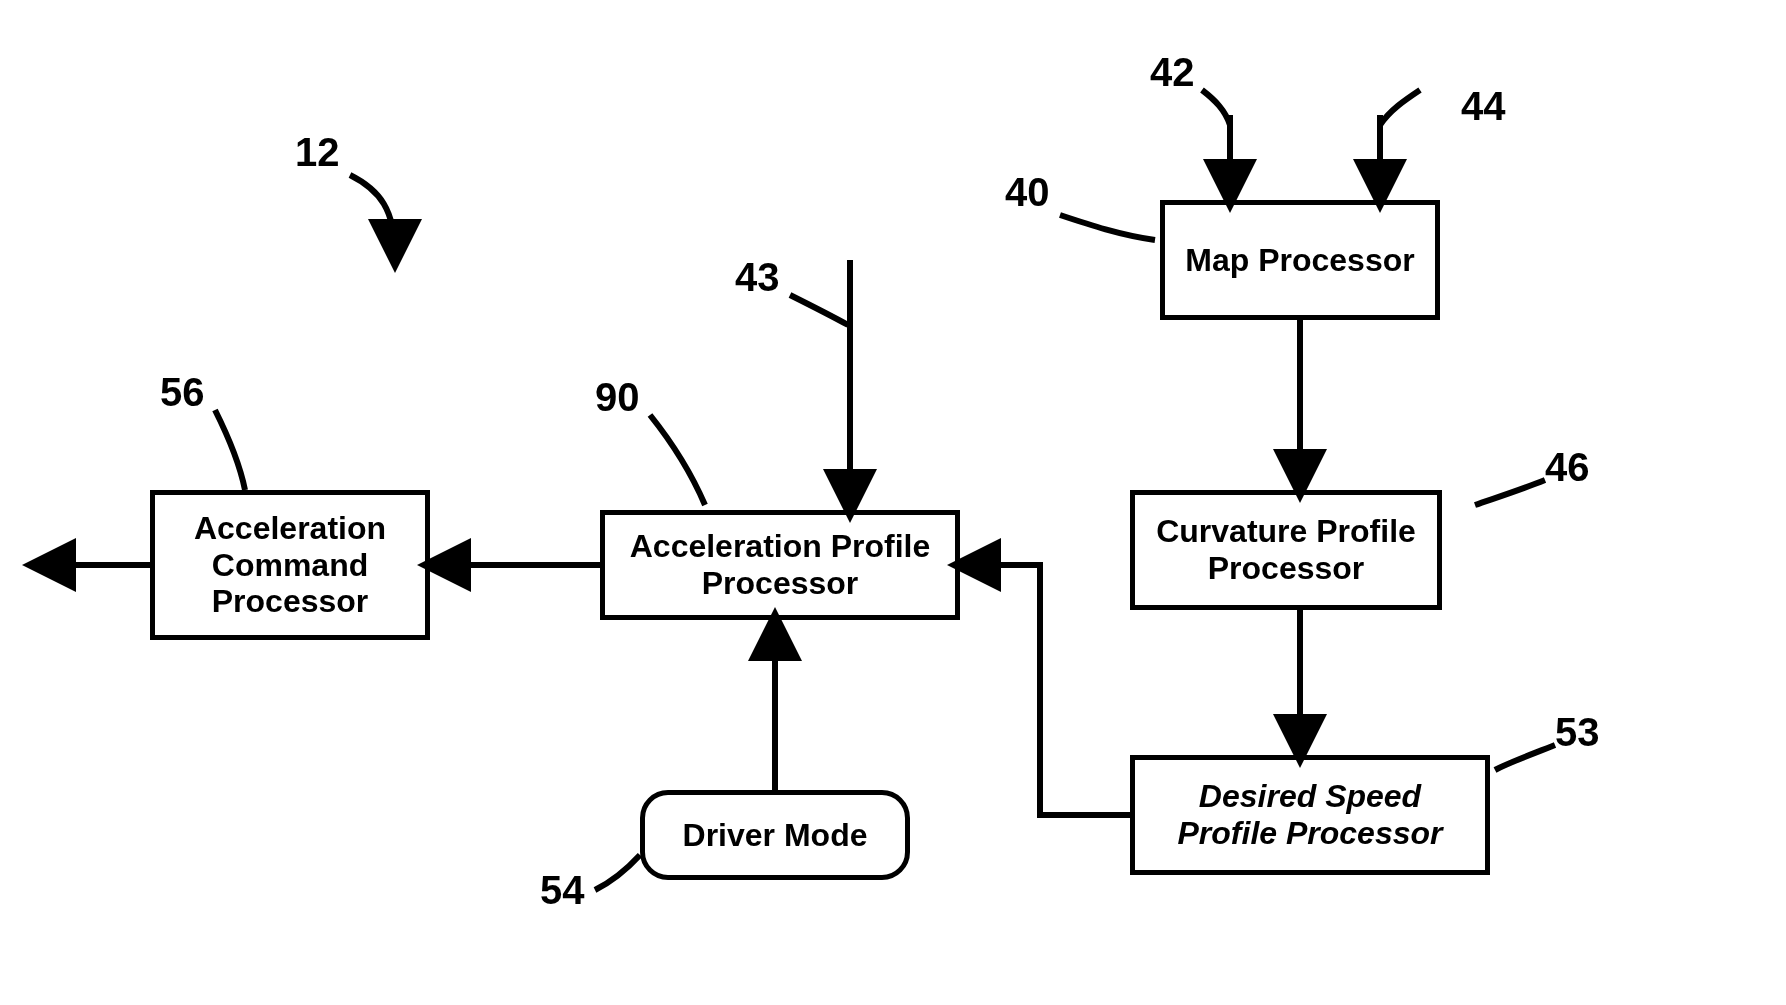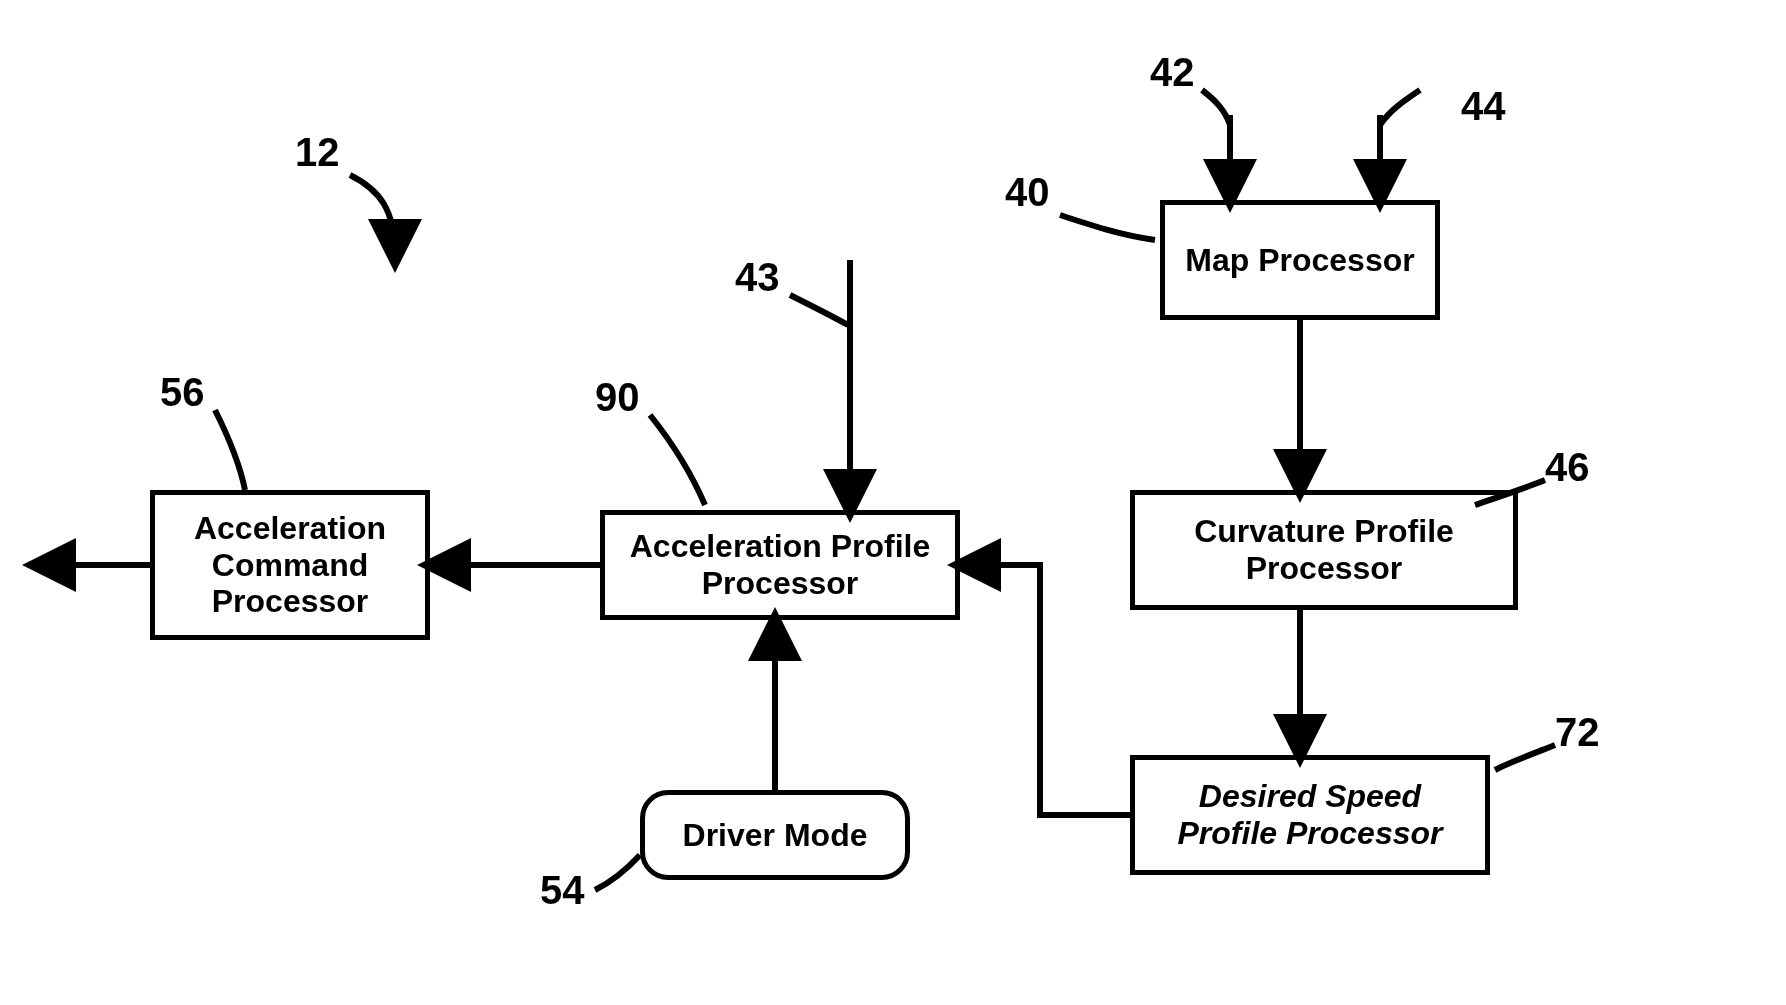--- a/index.html
+++ b/index.html
@@ -46,21 +46,21 @@
 </style>
 </head>
 <body>
 
 <div class="canvas">
 
   <div class="box" style="left:1160px; top:200px; width:280px; height:120px;">
     <span>Map Processor</span>
   </div>
 
-  <div class="box" style="left:1130px; top:490px; width:388px; height:120px;">
+  <div class="box" style="left:1130px; top:490px; width:312px; height:120px;">
     <span>Curvature Profile Processor</span>
   </div>
 
   <div class="box" style="left:1130px; top:755px; width:360px; height:120px;font-style:italic;">
     <span>Desired Speed Profile Processor</span>
   </div>
 
   <div class="box" style="left:600px; top:510px; width:360px; height:110px;">
     <span>Acceleration Profile Processor</span>
   </div>
@@ -71,21 +71,21 @@
 
   <div class="box" style="left:150px; top:490px; width:280px; height:150px;">
     <span>Acceleration Command Processor</span>
   </div>
 
   <div class="label" style="left:295px; top:130px;">12</div>
   <div class="label" style="left:1005px; top:170px;">40</div>
   <div class="label" style="left:1150px; top:50px;">42</div>
   <div class="label" style="left:1461px; top:50px;margin-top:34px;">44</div>
   <div class="label" style="left:1545px; top:445px;">46</div>
-  <div class="label" style="left:1555px; top:710px;">72</div>
+  <div class="label" style="left:1555px; top:710px;">53</div>
   <div class="label" style="left:595px; top:375px;">90</div>
   <div class="label" style="left:735px; top:255px;">43</div>
   <div class="label" style="left:540px; top:868px;">54</div>
   <div class="label" style="left:160px; top:370px;">56</div>
 
   <svg class="overlay" viewBox="0 0 1786 1005">
     <defs>
       <marker id="arrowhead" markerWidth="9" markerHeight="9" refX="6" refY="4.5" orient="auto" markerUnits="strokeWidth">
         <path d="M0,0 L9,4.5 L0,9 Z" fill="#000"></path>
       </marker>

